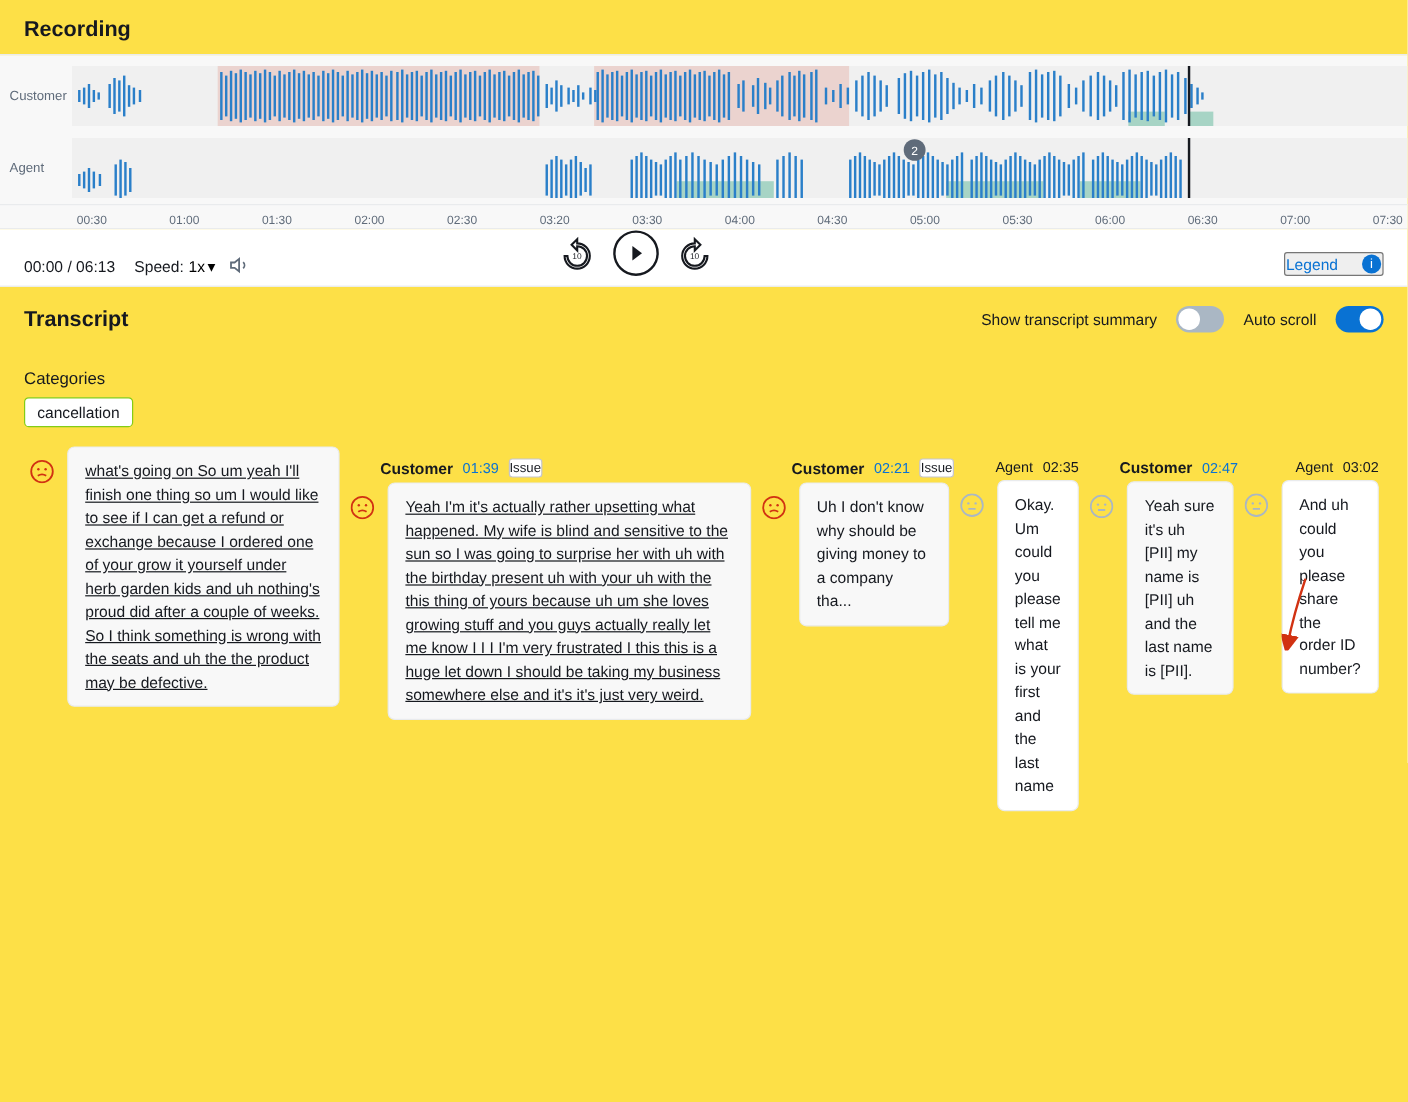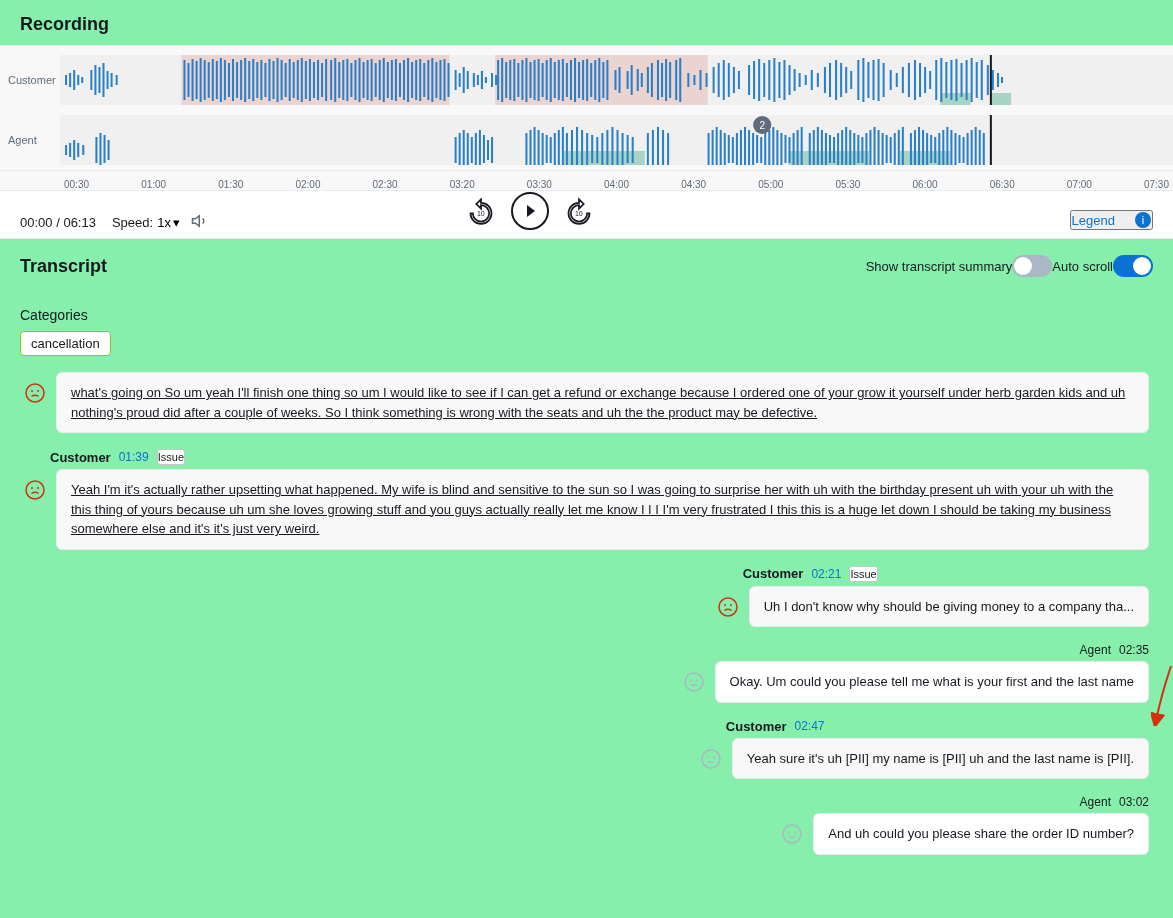--- a/index.html
+++ b/index.html
@@ -1,18 +1,18 @@
 <!DOCTYPE html>
 <html><head>
   <meta charset="utf-8">
   <style>
     * { box-sizing: border-box; margin: 0; padding: 0; }
     body { font-family: -apple-system, BlinkMacSystemFont, 'Segoe UI', Arial, sans-serif; font-size: 14px; background: #fff; color: #16191f; }
 
-    .page-wrapper { width: 1173px; min-height: 918px; background: #86efac; }
+    .page-wrapper { width: 1173px; min-height: 918px; background: #fde047; }
 
     
     .page-header { padding: 14px 20px 10px; border-bottom: 1px solid #e9ebed; }
     .page-title { font-size: 18px; font-weight: 600; color: #16191f; }
 
     
     .waveform-container { background: #f8f8f8; border-bottom: 1px solid #e9ebed; padding: 0; }
     .waveform-tracks { display: flex; flex-direction: column; padding: 4px 0 0; }
     .track-row { display: flex; align-items: center; height: 60px; position: relative; }
     .track-label { width: 60px; font-size: 11px; color: #5f6b7a; padding-left: 8px; flex-shrink: 0; }
@@ -34,36 +34,36 @@
     .playback-controls { display: flex; align-items: center; gap: 16px; margin: 0 auto; }
     .ctrl-btn { background: none; border: none; cursor: pointer; color: #16191f; display: flex; align-items: center; justify-content: center; }
     .play-btn { width: 38px; height: 38px; border-radius: 50%; border: 2px solid #16191f; background: none; cursor: pointer; display: flex; align-items: center; justify-content: center; }
     .skip-btn { font-size: 20px; color: #16191f; }
     .legend-btn { margin-left: auto; font-size: 13px; color: #0972d3; cursor: pointer; display: flex; align-items: center; gap: 20px; }
 
     
     .transcript-section { padding: 16px 20px; }
     .transcript-header { display: flex; align-items: center; margin-bottom: 30px; }
     .transcript-title { font-size: 18px; font-weight: 600; }
-    .transcript-controls { margin-left: auto; display: flex; align-items: center; gap: 0; }
+    .transcript-controls { margin-left: auto; display: flex; align-items: center; gap: 16px; }
     .toggle-label { font-size: 13px; color: #16191f; }
     .toggle { width: 40px; height: 22px; border-radius: 11px; cursor: pointer; position: relative; display: inline-block; }
     .toggle.off { background: #aab7c4; }
     .toggle.on { background: #0972d3; }
     .toggle-knob { width: 18px; height: 18px; background: #fff; border-radius: 50%; position: absolute; top: 2px; transition: left 0.2s; }
     .toggle.off .toggle-knob { left: 2px; }
     .toggle.on .toggle-knob { left: 20px; }
 
     
     .categories-section { margin-bottom: 16px; }
     .categories-title { font-size: 14px; font-weight: 500; margin-bottom: 8px; color: #16191f; }
     .category-badge { display: inline-block; padding: 4px 10px; border: 1px solid #84cc16; border-radius: 4px; font-size: 13px; color: #16191f; background: #fff; }
 
     
-    .messages-container { display: flex; flex-direction: column; gap: 0; align-items: flex-end; }
+    .messages-container { display: flex; flex-direction: row; gap: 0; }
     .message-block { margin-bottom: 6px; }
     .message-meta { display: flex; align-items: center; gap: 8px; margin-bottom: 4px; font-size: 12px; color: #5f6b7a; padding-left: 30px; margin-top: 10px; }
     .message-meta .sender { font-weight: 600; color: #16191f; font-size: 13px; }
     .message-meta .timestamp { color: #0972d3; font-size: 12px; }
     .message-meta .issue-badge { padding: 1px 0; border: 1px solid #c6c6cd; border-radius: 3px; font-size: 11px; color: #16191f; background: #fff; }
     .message-row { display: flex; align-items: flex-start; gap: 10px; padding: 0 4px; }
     .sentiment-icon { width: 22px; height: 22px; flex-shrink: 0; margin-top: 10px; display: flex; align-items: center; justify-content: center; }
     .sentiment-negative { color: #d13212; }
     .sentiment-neutral { color: #aab7c4; }
     .message-bubble { flex: 1; background: #f8f8f8; border-radius: 6px; padding: 10px 14px; font-size: 13px; line-height: 1.5; color: #16191f; border: 1px solid #e9ebed; }

